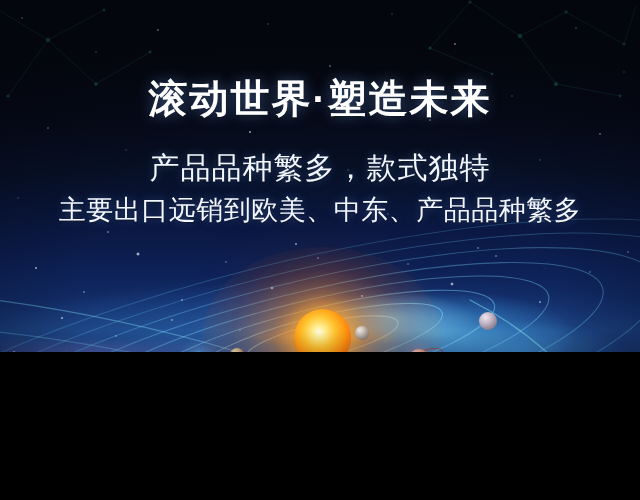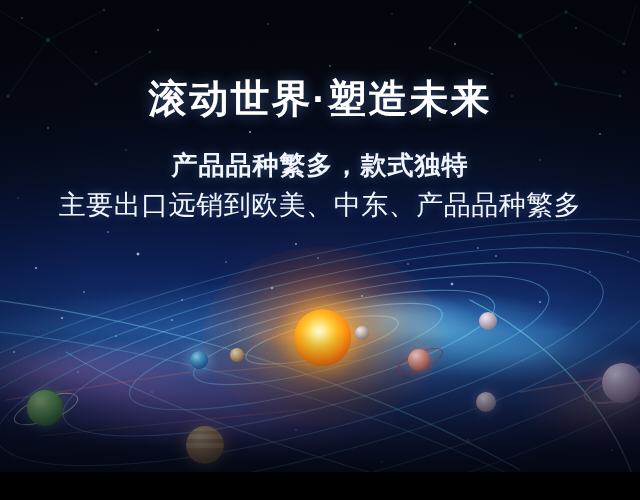--- a/index.html
+++ b/index.html
@@ -3,21 +3,21 @@
 <meta charset="utf-8">
 <style>
   html, body {
     margin: 0;
     padding: 0;
     background: #000;
   }
   #banner {
     position: relative;
     width: 640px;
-    height: 472px;
+    height: 352px;
     overflow: hidden;
     font-family: "Liberation Sans", "DejaVu Sans", sans-serif;
     background: #05070f;
   }
 
   
   .layer { position: absolute; left: 0; top: 0; width: 640px; height: 500px; }
 
   .sky-base {
     background:
@@ -211,21 +211,21 @@
     line-height: 1.1;
     text-shadow: 0 0 14px rgba(120,170,255,.45), 0 1px 2px rgba(0,0,0,.6);
   }
   .subline {
     margin: 0;
     color: #f2f6ff;
     font-weight: 400;
     line-height: 1.28;
     text-shadow: 0 0 9px rgba(110,160,240,.40), 0 1px 2px rgba(0,0,0,.55);
   }
-  .sub1 { padding-top: 28px; font-size: 26px; letter-spacing: 1px; font-weight: bold; }
+  .sub1 { padding-top: 28px; font-size: 30px; letter-spacing: 1px; }
   .sub2 { padding-top: 6px;  font-size: 27px; letter-spacing: 0.5px; }
 </style>
 </head>
 <body>
 
 <div id="banner">
 
   <div class="layer sky-base"></div>
 
   <svg class="layer netweb" width="640" height="500">

